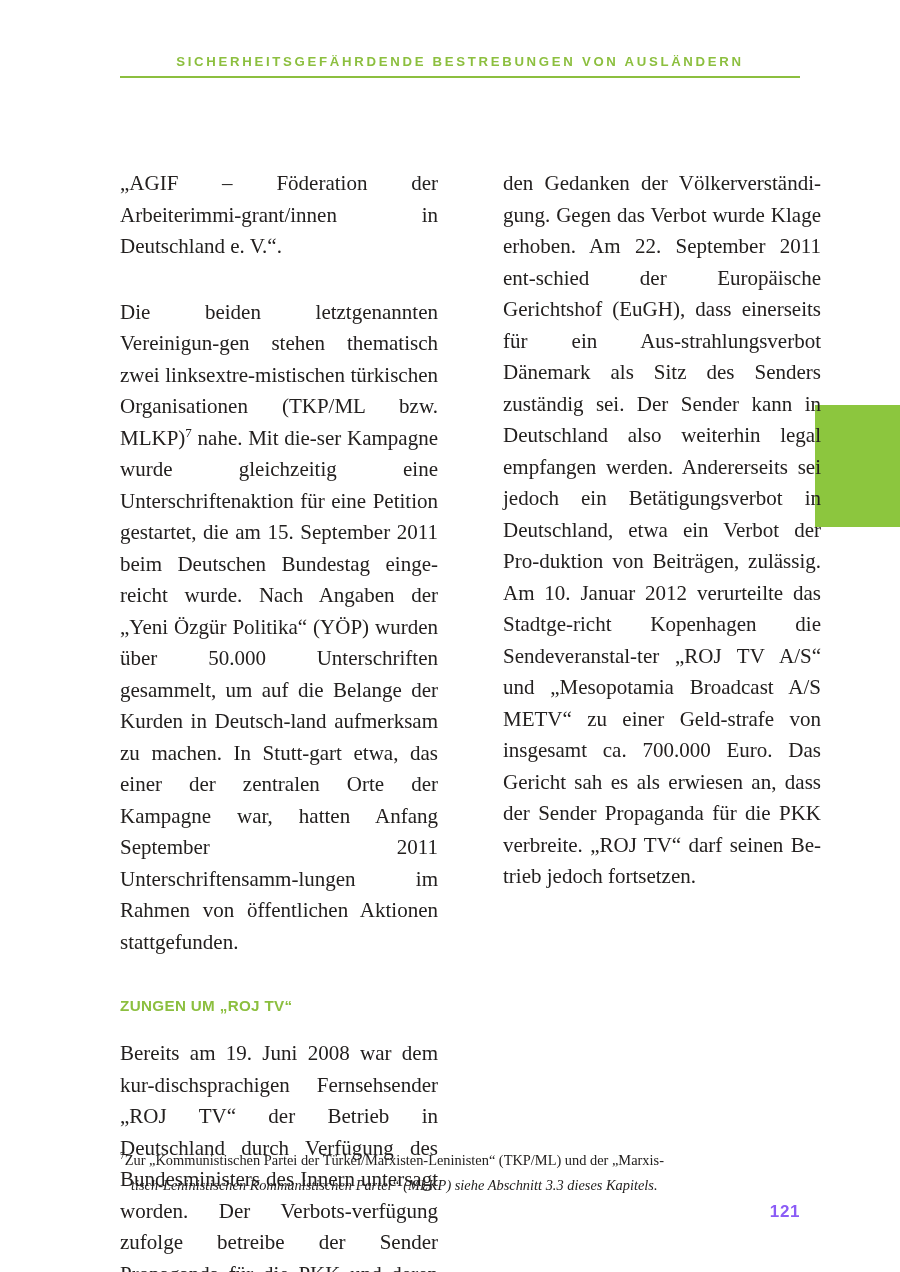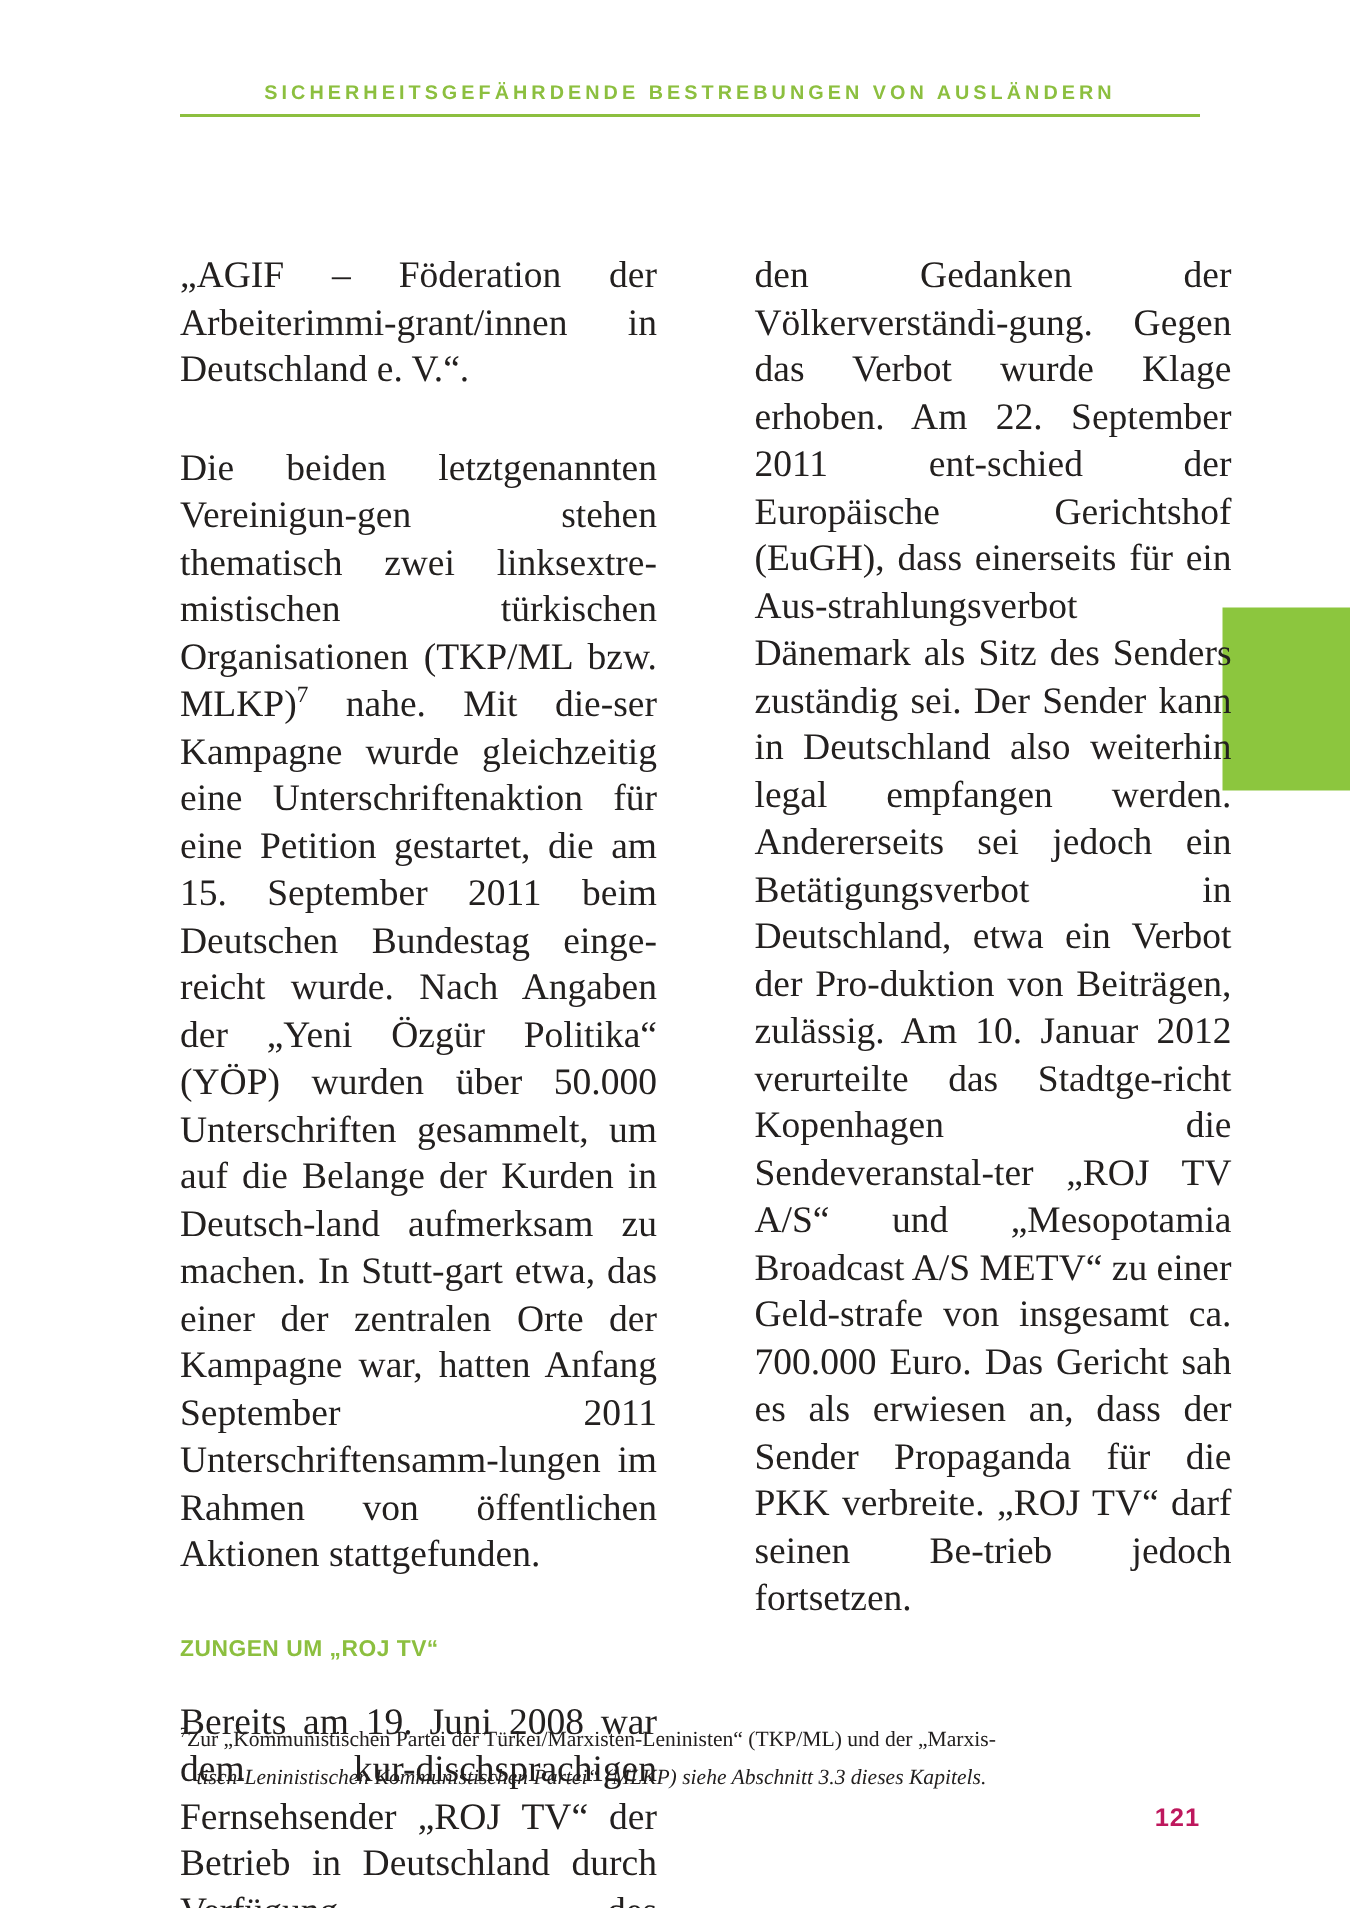--- a/index.html
+++ b/index.html
@@ -65,21 +65,21 @@
     position: absolute;
     top: 0;
     width: 318px;
   }
   .col-left  { left: 0; }
   .col-right { left: 383px; }
 
   p.body {
     margin: 0 0 0 0;
     font-family: "Liberation Serif", serif;
-    font-size: 25px;
+    font-size: 21px;
     line-height: 31.5px;
     color: #23201f;
     text-align: justify;
     text-justify: inter-word;
     hyphens: manual;
   }
   p.body + p.body {
     margin-top: 34px;
   }
   p.body.tight + p.body.tight,
@@ -137,21 +137,21 @@
   .folio {
     position: absolute;
     left: 700px;
     top: 1202px;
     width: 100px;
     text-align: right;
     font-family: "Liberation Sans", sans-serif;
     font-weight: bold;
     font-size: 17px;
     letter-spacing: 0.6px;
-    color: #be185d;
+    color: #8b5cf6;
   }
 </style>
 </head>
 <body>
 
 <div class="page">
 
   <div class="running-header">
     <span class="running-header-text">SICHERHEITSGEFÄHRDENDE BESTREBUNGEN VON AUSLÄNDERN</span>
   </div>

